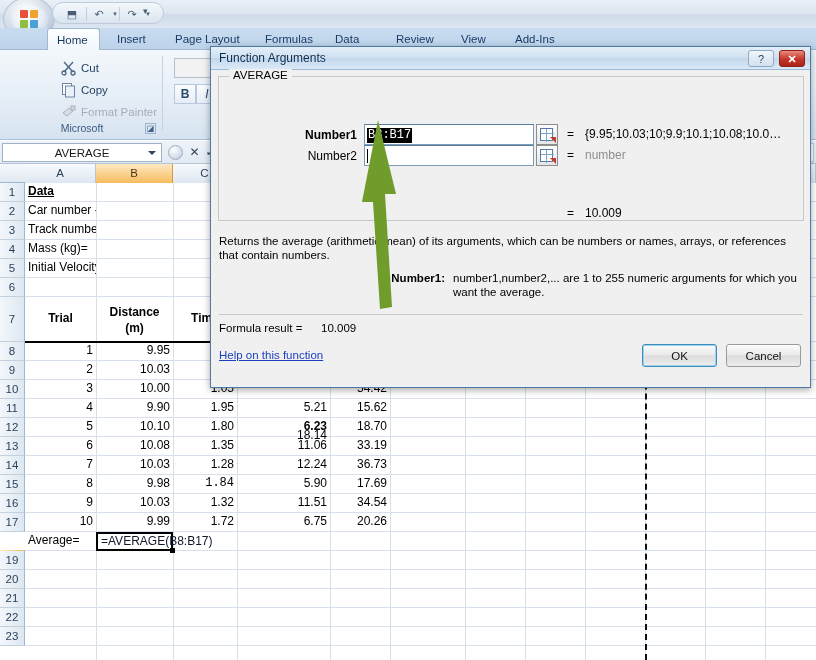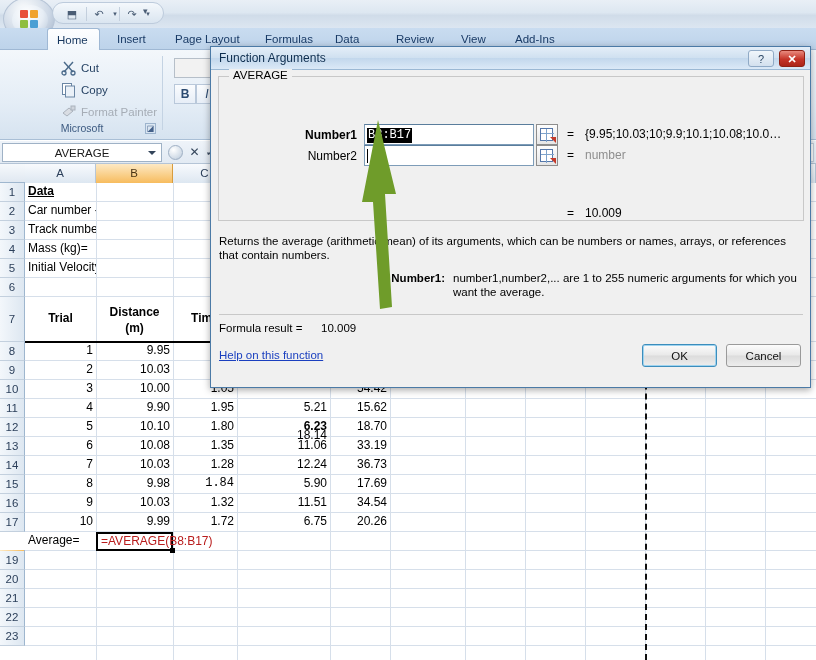--- a/index.html
+++ b/index.html
@@ -207,21 +207,21 @@
   .pagebreak {
     position: absolute; top: 19px; bottom: 0; width: 0;
     border-left: 2px dashed #111;
   }
   .hdr-underline { position: absolute; height: 2px; background: #000; }
   .active-cell {
     position: absolute; border: 2px solid #000;
     background: #fff; z-index: 6;
   }
   .active-cell-text {
-    position: absolute; font-size: 12px; color: #b91c1c; padding: 0 3px;
+    position: absolute; font-size: 12px; color: #0f172a; padding: 0 3px;
     line-height: 17px; white-space: pre; z-index: 7;
   }
   .active-handle {
     position: absolute; width: 5px; height: 5px; background: #000; z-index: 8;
   }
 
   
   .dialog {
     position: absolute; left: 210px; top: 46px; width: 601px; height: 342px;
     background: #f0f0f0;

